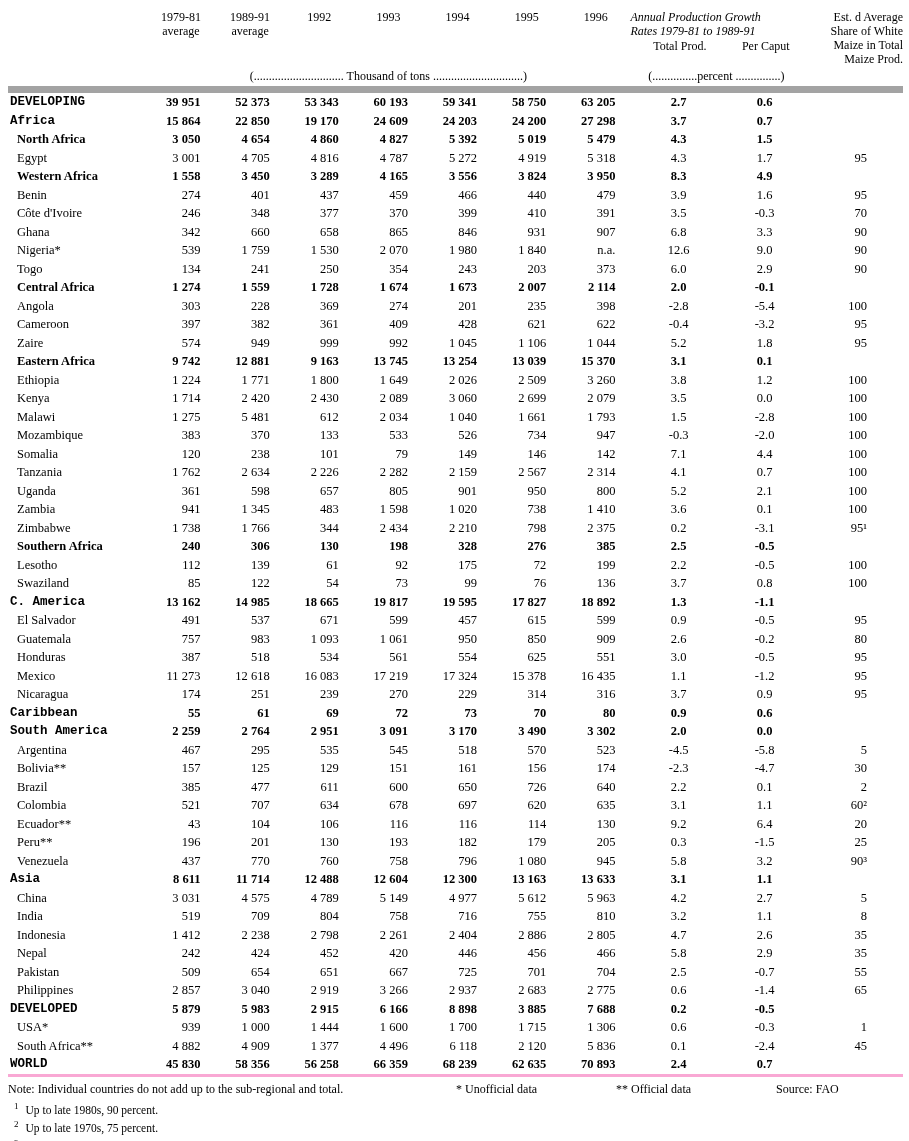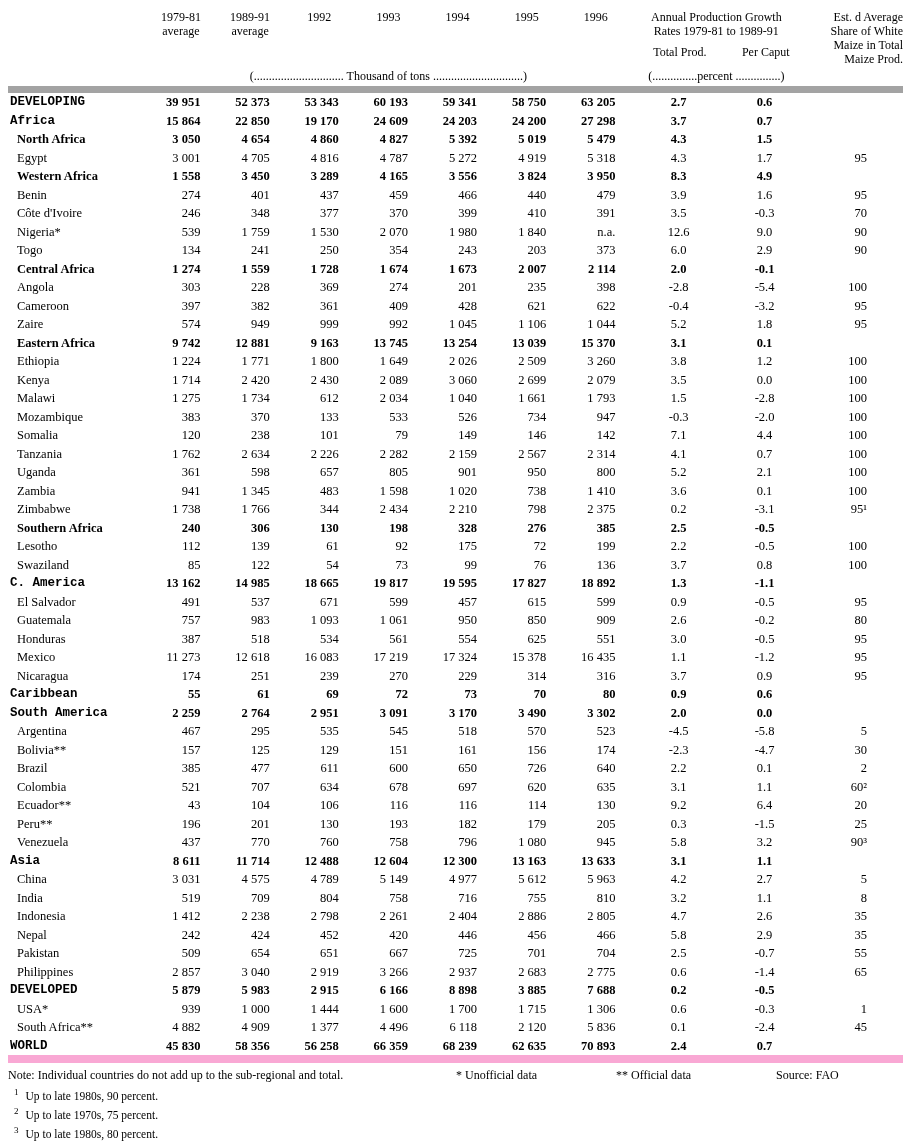--- a/index.html
+++ b/index.html
@@ -10,34 +10,34 @@
     color:#000; padding:8px 6px 4px 8px;
   }
   table { width:100%; border-collapse:collapse; table-layout:fixed; }
   th, td {
     font-weight:normal; font-size:12.5px; line-height:18.5px;
     padding:0; white-space:nowrap; overflow:visible;
   }
   thead th { vertical-align:top; font-size:12px; line-height:14px; padding-top:2px; }
   .yearhead { text-align:center; white-space:pre-line; }
   .growthhead { text-align:left; }
-  .growthtitle { white-space:pre-line; text-align:center; }
-  .growth-sub { display:flex; margin-top:7px; }
+  .growthtitle { white-space:pre-line; text-align:left;font-style:italic; }
+  .growth-sub { display:flex; margin-top:1px; }
   .growth-sub span:first-child { flex:1.15; text-align:center; }
   .growth-sub span:last-child  { flex:0.85; text-align:center; }
   .sharehead { text-align:right; white-space:pre-line; }
   tr.units-row th { border-bottom:7px solid #a3a3a3; text-align:center; font-size:12px; line-height:15px; padding:3px 0 2px; }
   tbody td.label { text-align:left; }
   tbody td.ind0 { padding-left:2px;font-family:Liberation Mono, monospace; }
   tbody td.ind1 { padding-left:9px; }
   tbody td.num   { text-align:right; padding-right:15px; }
   tbody td.growth{ text-align:center; }
   tbody td.share { text-align:right; padding-right:36px; }
   tbody tr.bold td { font-weight:bold; }
-  tbody tr:last-child td { border-bottom:8px solid #f9a8d4; }
+  tbody tr:last-child td { border-bottom:3px solid #f9a8d4; }
   .footer-line { display:flex; font-size:12px; line-height:16px; padding-top:4px; }
   .footer-line .note      { width:448px; }
   .footer-line .unoff     { width:160px; }
   .footer-line .off       { width:160px; }
   .footer-line .src       { flex:1; }
   .footnotes { padding-left:6px; font-size:11.5px; line-height:15px; margin-top:2px; }
   .fn sup { font-size:9px; margin-right:7px; }
 </style>
 </head>
 <body>
@@ -175,20 +175,33 @@
           <td class="num">377</td>
           <td class="num">370</td>
           <td class="num">399</td>
           <td class="num">410</td>
           <td class="num">391</td>
           <td class="growth">3.5</td>
           <td class="growth">-0.3</td>
           <td class="share">70</td>
         </tr>
         <tr>
+          <td class="label ind1">Ghana</td>
+          <td class="num">342</td>
+          <td class="num">660</td>
+          <td class="num">658</td>
+          <td class="num">865</td>
+          <td class="num">846</td>
+          <td class="num">931</td>
+          <td class="num">907</td>
+          <td class="growth">6.8</td>
+          <td class="growth">3.3</td>
+          <td class="share">90</td>
+        </tr>
+        <tr>
           <td class="label ind1">Nigeria*</td>
           <td class="num">539</td>
           <td class="num">1 759</td>
           <td class="num">1 530</td>
           <td class="num">2 070</td>
           <td class="num">1 980</td>
           <td class="num">1 840</td>
           <td class="num">n.a.</td>
           <td class="growth">12.6</td>
           <td class="growth">9.0</td>
@@ -294,21 +307,21 @@
           <td class="num">3 060</td>
           <td class="num">2 699</td>
           <td class="num">2 079</td>
           <td class="growth">3.5</td>
           <td class="growth">0.0</td>
           <td class="share">100</td>
         </tr>
         <tr>
           <td class="label ind1">Malawi</td>
           <td class="num">1 275</td>
-          <td class="num">1 734</td>
+          <td class="num">5 481</td>
           <td class="num">612</td>
           <td class="num">2 034</td>
           <td class="num">1 040</td>
           <td class="num">1 661</td>
           <td class="num">1 793</td>
           <td class="growth">1.5</td>
           <td class="growth">-2.8</td>
           <td class="share">100</td>
         </tr>
         <tr>

